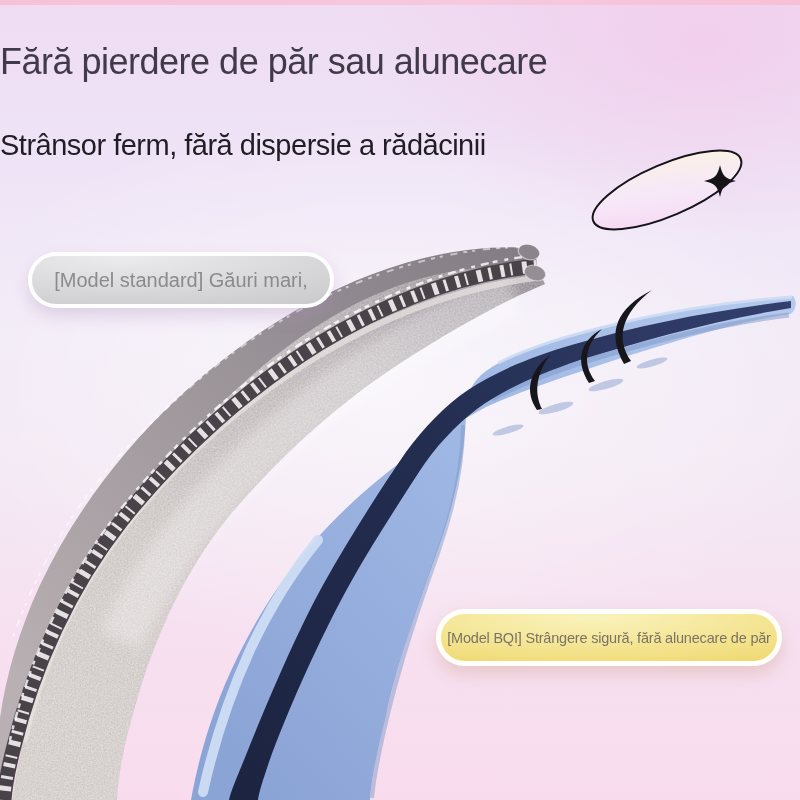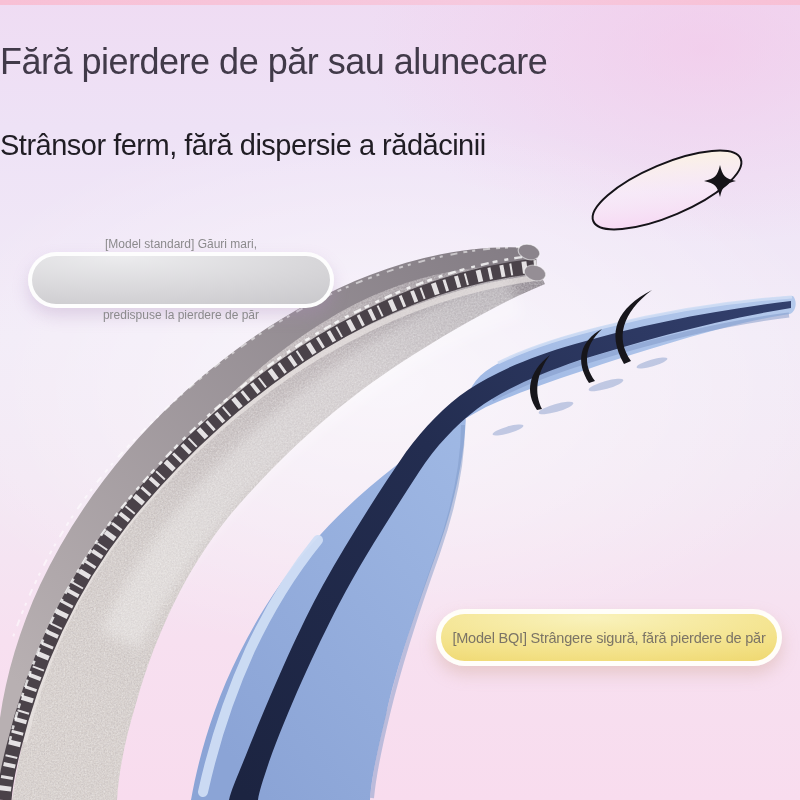--- a/index.html
+++ b/index.html
@@ -26,21 +26,21 @@
   .shine{left:575px;top:128px;width:190px;height:122px;}
   .pill{
     position:absolute;box-sizing:border-box;display:flex;flex-direction:column;
     align-items:center;justify-content:center;text-align:center;
   }
   .pill-silver{
     left:28px;top:252px;width:306px;height:56px;border-radius:28px;
     border:4px solid rgba(255,255,255,.95);
     background:radial-gradient(150% 170% at 30% 0%, var(--pill-silver-light) 0%, #d7d6d9 45%, var(--pill-silver-dark) 100%);
     box-shadow:0 8px 16px rgba(173,140,186,.30);
-    color:var(--pill-silver-text);font-size:12px;line-height:23px;gap:48px;
+    color:var(--pill-silver-text);font-size:20px;line-height:23px;gap:48px;
   }
   .pill-gold{
     left:436px;top:609px;width:346px;height:57px;border-radius:29px;
     border:5px solid rgba(255,255,255,.95);
     background:radial-gradient(130% 150% at 45% 8%, var(--pill-gold-light) 0%, var(--pill-gold-mid) 52%, var(--pill-gold-deep) 100%);
     box-shadow:0 8px 16px rgba(201,157,133,.35);
     color:var(--pill-gold-text);font-size:14.5px;letter-spacing:-0.2px;white-space:nowrap;
   }
 </style>
 </head>
@@ -164,20 +164,19 @@
         <stop offset="0.5" stop-color="#fbeffa" stop-opacity="0.55"></stop>
         <stop offset="1" style="stop-color:var(--shine-yellow)" stop-opacity="1"></stop>
       </linearGradient>
     </defs>
     <ellipse cx="92" cy="62" rx="80" ry="26" transform="rotate(-23 92 62)" fill="url(#shineGrad)" style="stroke:var(--sparkle-black)" stroke-width="2"></ellipse>
     <path style="fill:var(--sparkle-black)" transform="translate(145,53)" d="M0,-16 C2.5,-5 5,-2.5 16,0 C5,2.5 2.5,5 0,16 C-2.5,5 -5,2.5 -16,0 C-5,-2.5 -2.5,-5 0,-16 Z"></path>
   </svg>
 
   <div class="pill pill-silver">
     <span>[Model standard] Găuri mari,</span>
-    <span>predispuse la pierdere de păr</span>
   </div>
 
   <div class="pill pill-gold">
-    <span>[Model BQI] Strângere sigură, fără pierdere de păr</span>
+    <span>[Model BQI] Strângere sigură, fără alunecare de păr</span>
   </div>
 
 </div>
 
 </body></html>

